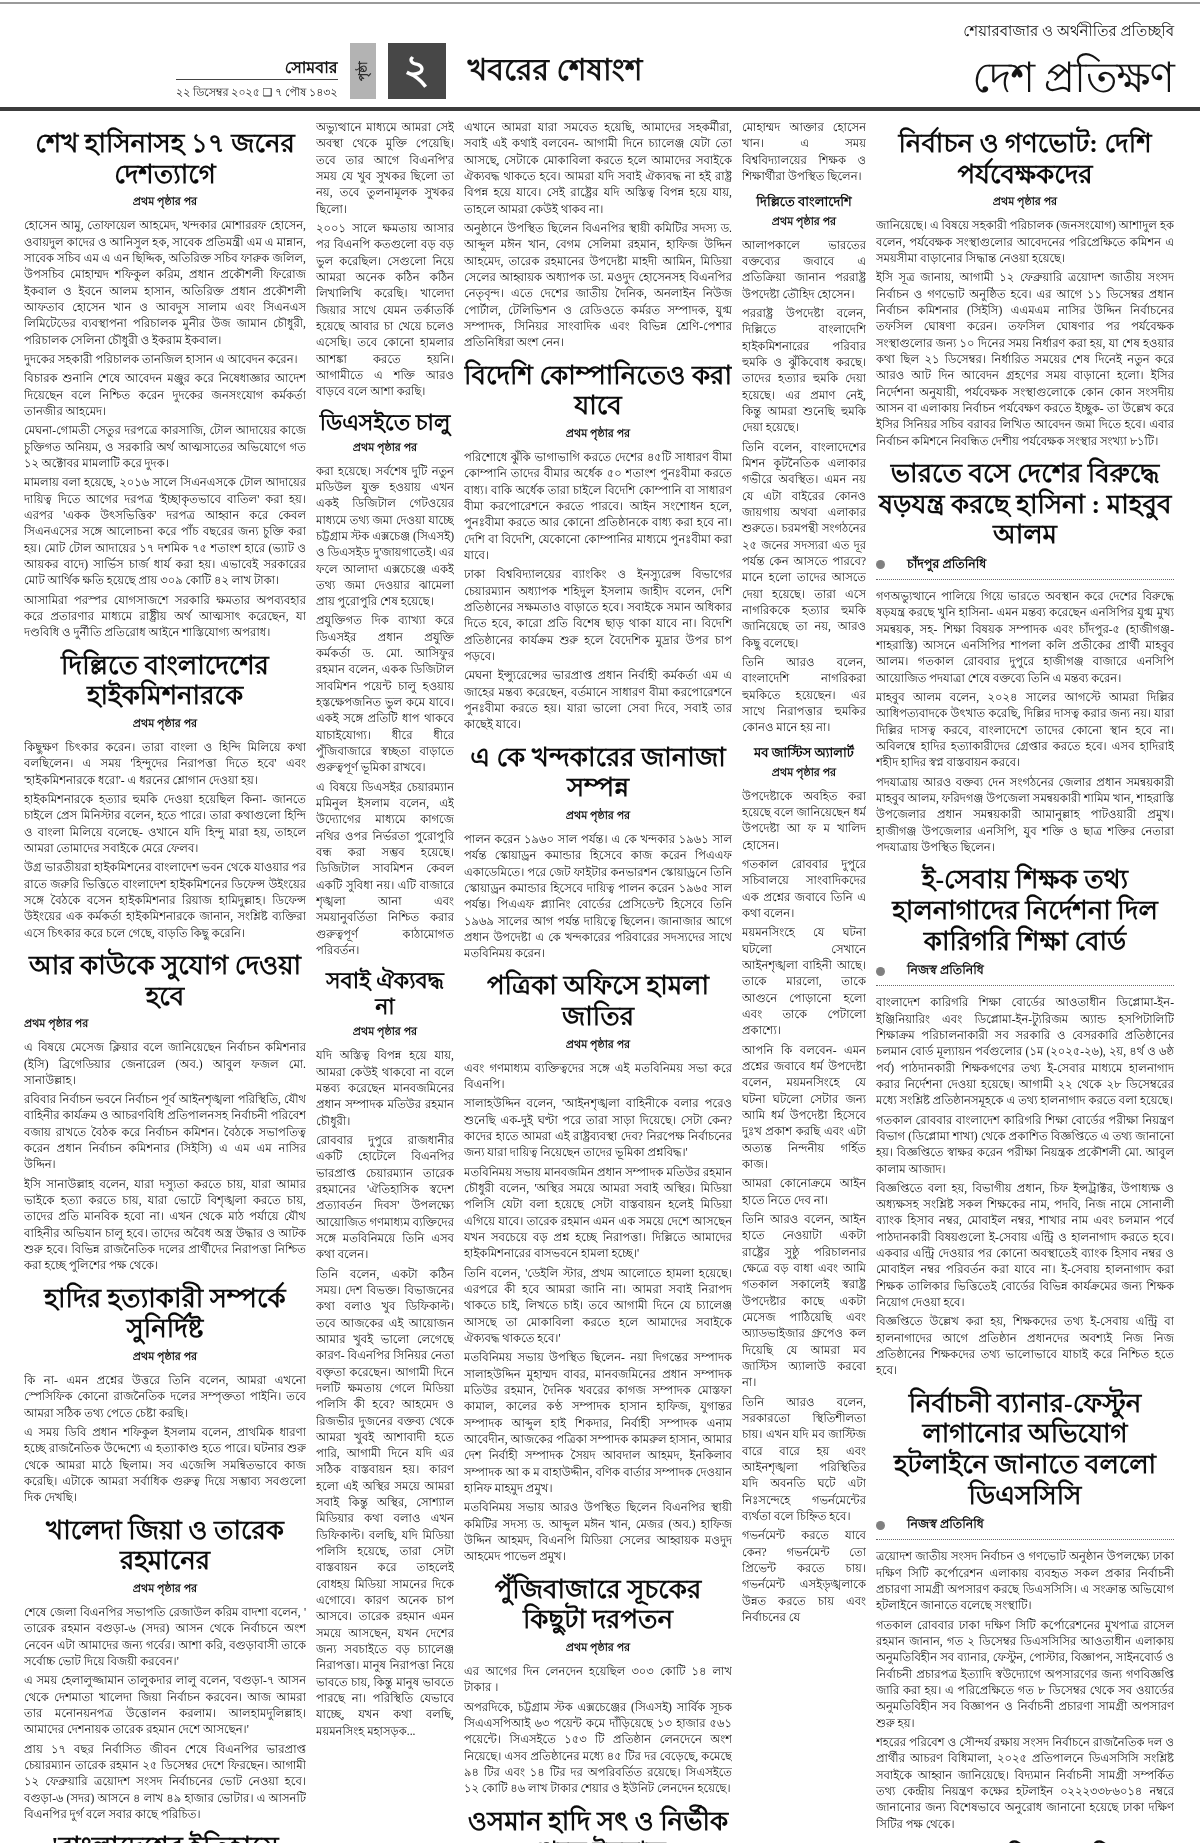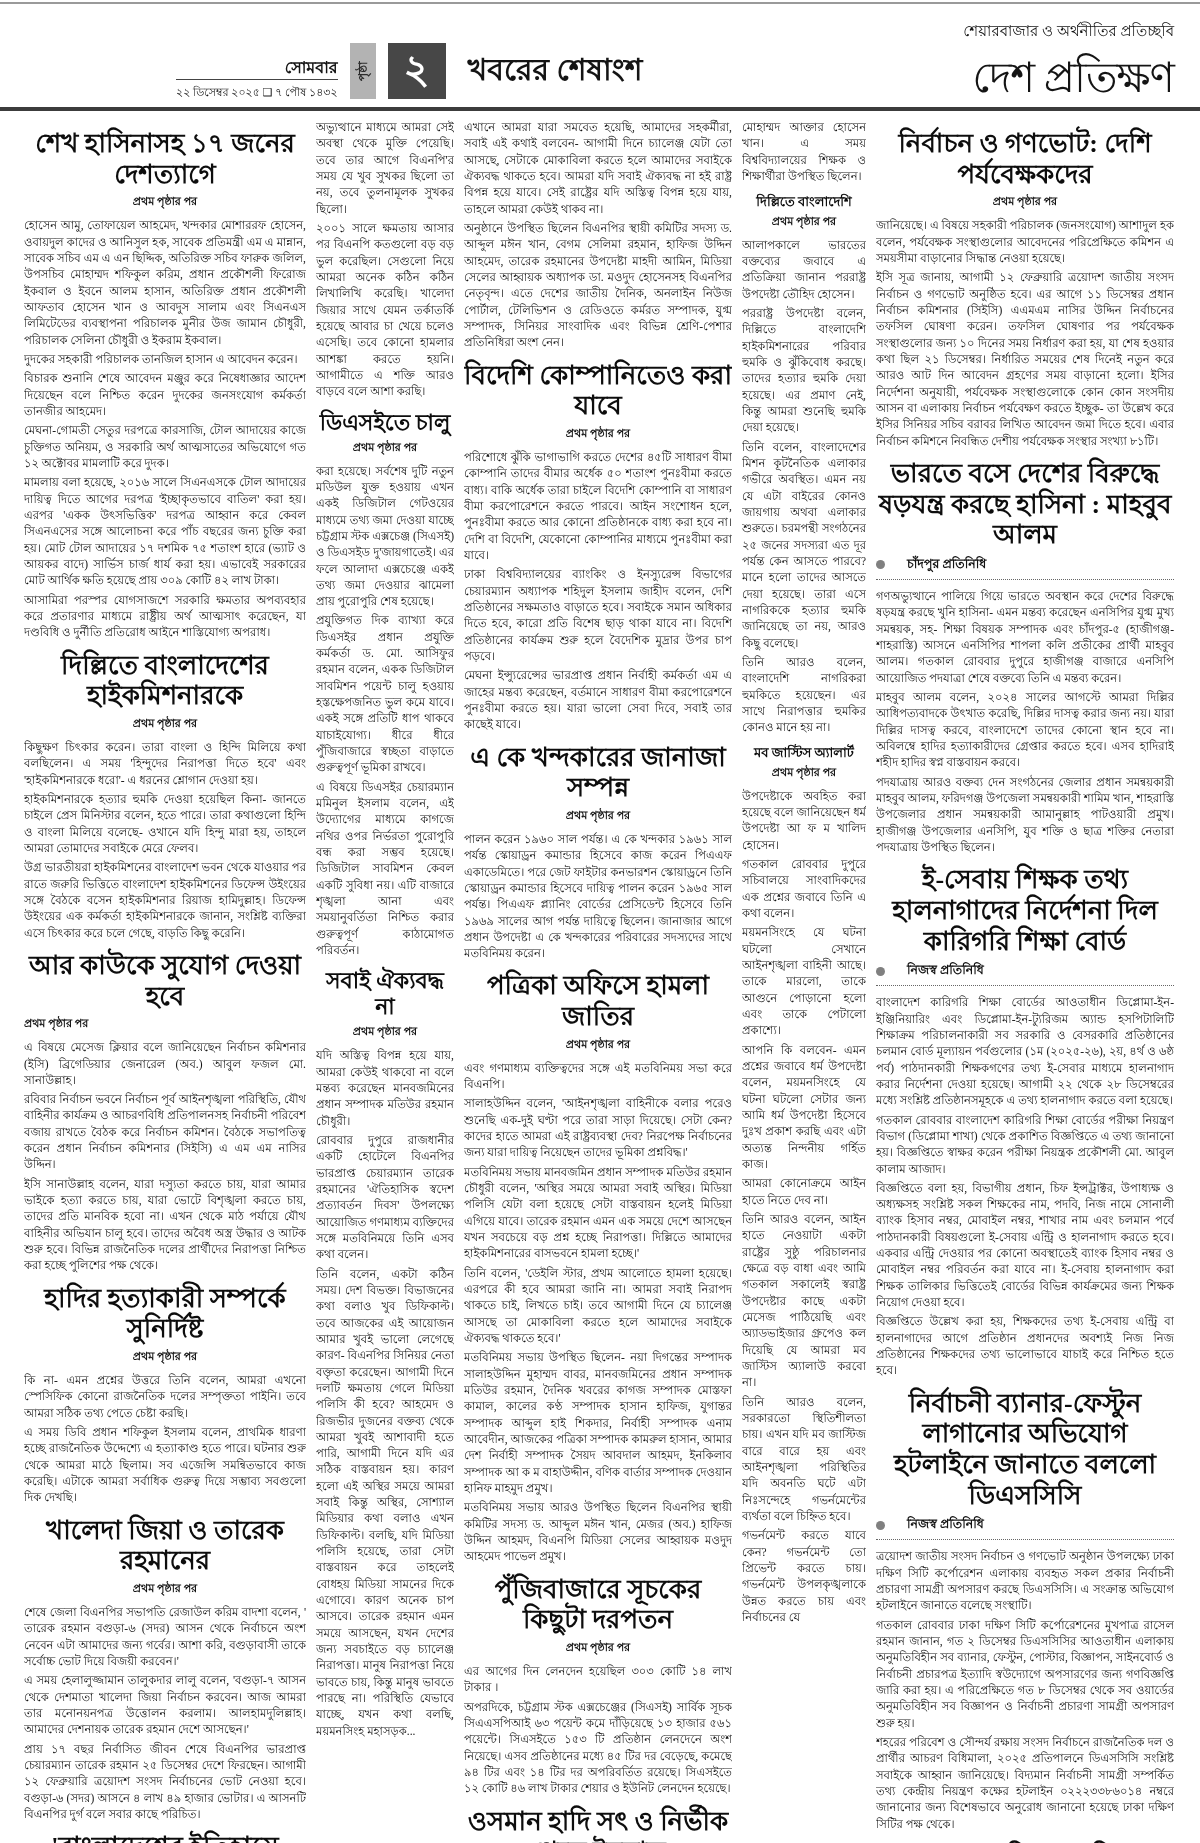--- a/index.html
+++ b/index.html
@@ -204,21 +204,21 @@
       <article class="article">
         <h2 class="headline h-sm">মব জাস্টিস অ্যালার্ট</h2>
         <div class="continued">প্রথম পৃষ্ঠার পর</div>
         <p class="para">উপদেষ্টাকে অবহিত করা হয়েছে বলে জানিয়েছেন ধর্ম উপদেষ্টা আ ফ ম খালিদ হোসেন।</p>
         <p class="para">গতকাল রোববার দুপুরে সচিবালয়ে সাংবাদিকদের এক প্রশ্নের জবাবে তিনি এ কথা বলেন।</p>
         <p class="para">ময়মনসিংহে যে ঘটনা ঘটলো সেখানে আইনশৃঙ্খলা বাহিনী আছে। তাকে মারলো, তাকে আগুনে পোড়ানো হলো এবং তাকে পেটালো প্রকাশ্যে।</p>
         <p class="para">আপনি কি বলবেন- এমন প্রশ্নের জবাবে ধর্ম উপদেষ্টা বলেন, ময়মনসিংহে যে ঘটনা ঘটলো সেটার জন্য আমি ধর্ম উপদেষ্টা হিসেবে দুঃখ প্রকাশ করছি এবং এটা অত্যন্ত নিন্দনীয় গর্হিত কাজ।</p>
         <p class="para">আমরা কোনোক্রমে আইন হাতে নিতে দেব না।</p>
         <p class="para">তিনি আরও বলেন, আইন হাতে নেওয়াটা একটা রাষ্ট্রের সুষ্ঠু পরিচালনার ক্ষেত্রে বড় বাধা এবং আমি গতকাল সকালেই স্বরাষ্ট্র উপদেষ্টার কাছে একটা মেসেজ পাঠিয়েছি এবং অ্যাডভাইজার গ্রুপেও কল দিয়েছি যে আমরা মব জাস্টিস অ্যালাউ করবো না।</p>
         <p class="para">তিনি আরও বলেন, সরকারতো স্থিতিশীলতা চায়। এখন যদি মব জাস্টিজ বারে বারে হয় এবং আইনশৃঙ্খলা পরিস্থিতির যদি অবনতি ঘটে এটা নিঃসন্দেহে গভর্নমেন্টের ব্যর্থতা বলে চিহ্নিত হবে।</p>
-        <p class="para">গভর্নমেন্ট করতে যাবে কেন? গভর্নমেন্ট তো প্রিভেন্ট করতে চায়। গভর্নমেন্ট উপলকৃঙ্খলাকে উন্নত করতে চায় এবং নির্বাচনের যে</p>
+        <p class="para">গভর্নমেন্ট করতে যাবে কেন? গভর্নমেন্ট তো প্রিভেন্ট করতে চায়। গভর্নমেন্ট এসইডৃঙ্খলাকে উন্নত করতে চায় এবং নির্বাচনের যে</p>
       </article>
     </div>
     <div class="col" style="width: 298px;">
       <article class="article">
         <h2 class="headline h-lg">নির্বাচন ও গণভোট: দেশি পর্যবেক্ষকদের</h2>
         <div class="continued">প্রথম পৃষ্ঠার পর</div>
         <p class="para">জানিয়েছে। এ বিষয়ে সহকারী পরিচালক (জনসংযোগ) আশাদুল হক বলেন, পর্যবেক্ষক সংস্থাগুলোর আবেদনের পরিপ্রেক্ষিতে কমিশন এ সময়সীমা বাড়ানোর সিদ্ধান্ত নেওয়া হয়েছে।</p>
         <p class="para">ইসি সূত্র জানায়, আগামী ১২ ফেব্রুয়ারি ত্রয়োদশ জাতীয় সংসদ নির্বাচন ও গণভোট অনুষ্ঠিত হবে। এর আগে ১১ ডিসেম্বর প্রধান নির্বাচন কমিশনার (সিইসি) এএমএম নাসির উদ্দিন নির্বাচনের তফসিল ঘোষণা করেন। তফসিল ঘোষণার পর পর্যবেক্ষক সংস্থাগুলোর জন্য ১০ দিনের সময় নির্ধারণ করা হয়, যা শেষ হওয়ার কথা ছিল ২১ ডিসেম্বর। নির্ধারিত সময়ের শেষ দিনেই নতুন করে আরও আট দিন আবেদন গ্রহণের সময় বাড়ানো হলো। ইসির নির্দেশনা অনুযায়ী, পর্যবেক্ষক সংস্থাগুলোকে কোন কোন সংসদীয় আসন বা এলাকায় নির্বাচন পর্যবেক্ষণ করতে ইচ্ছুক- তা উল্লেখ করে ইসির সিনিয়র সচিব বরাবর লিখিত আবেদন জমা দিতে হবে। এবার নির্বাচন কমিশনে নিবন্ধিত দেশীয় পর্যবেক্ষক সংস্থার সংখ্যা ৮১টি।</p>
       </article>
       <article class="article">

